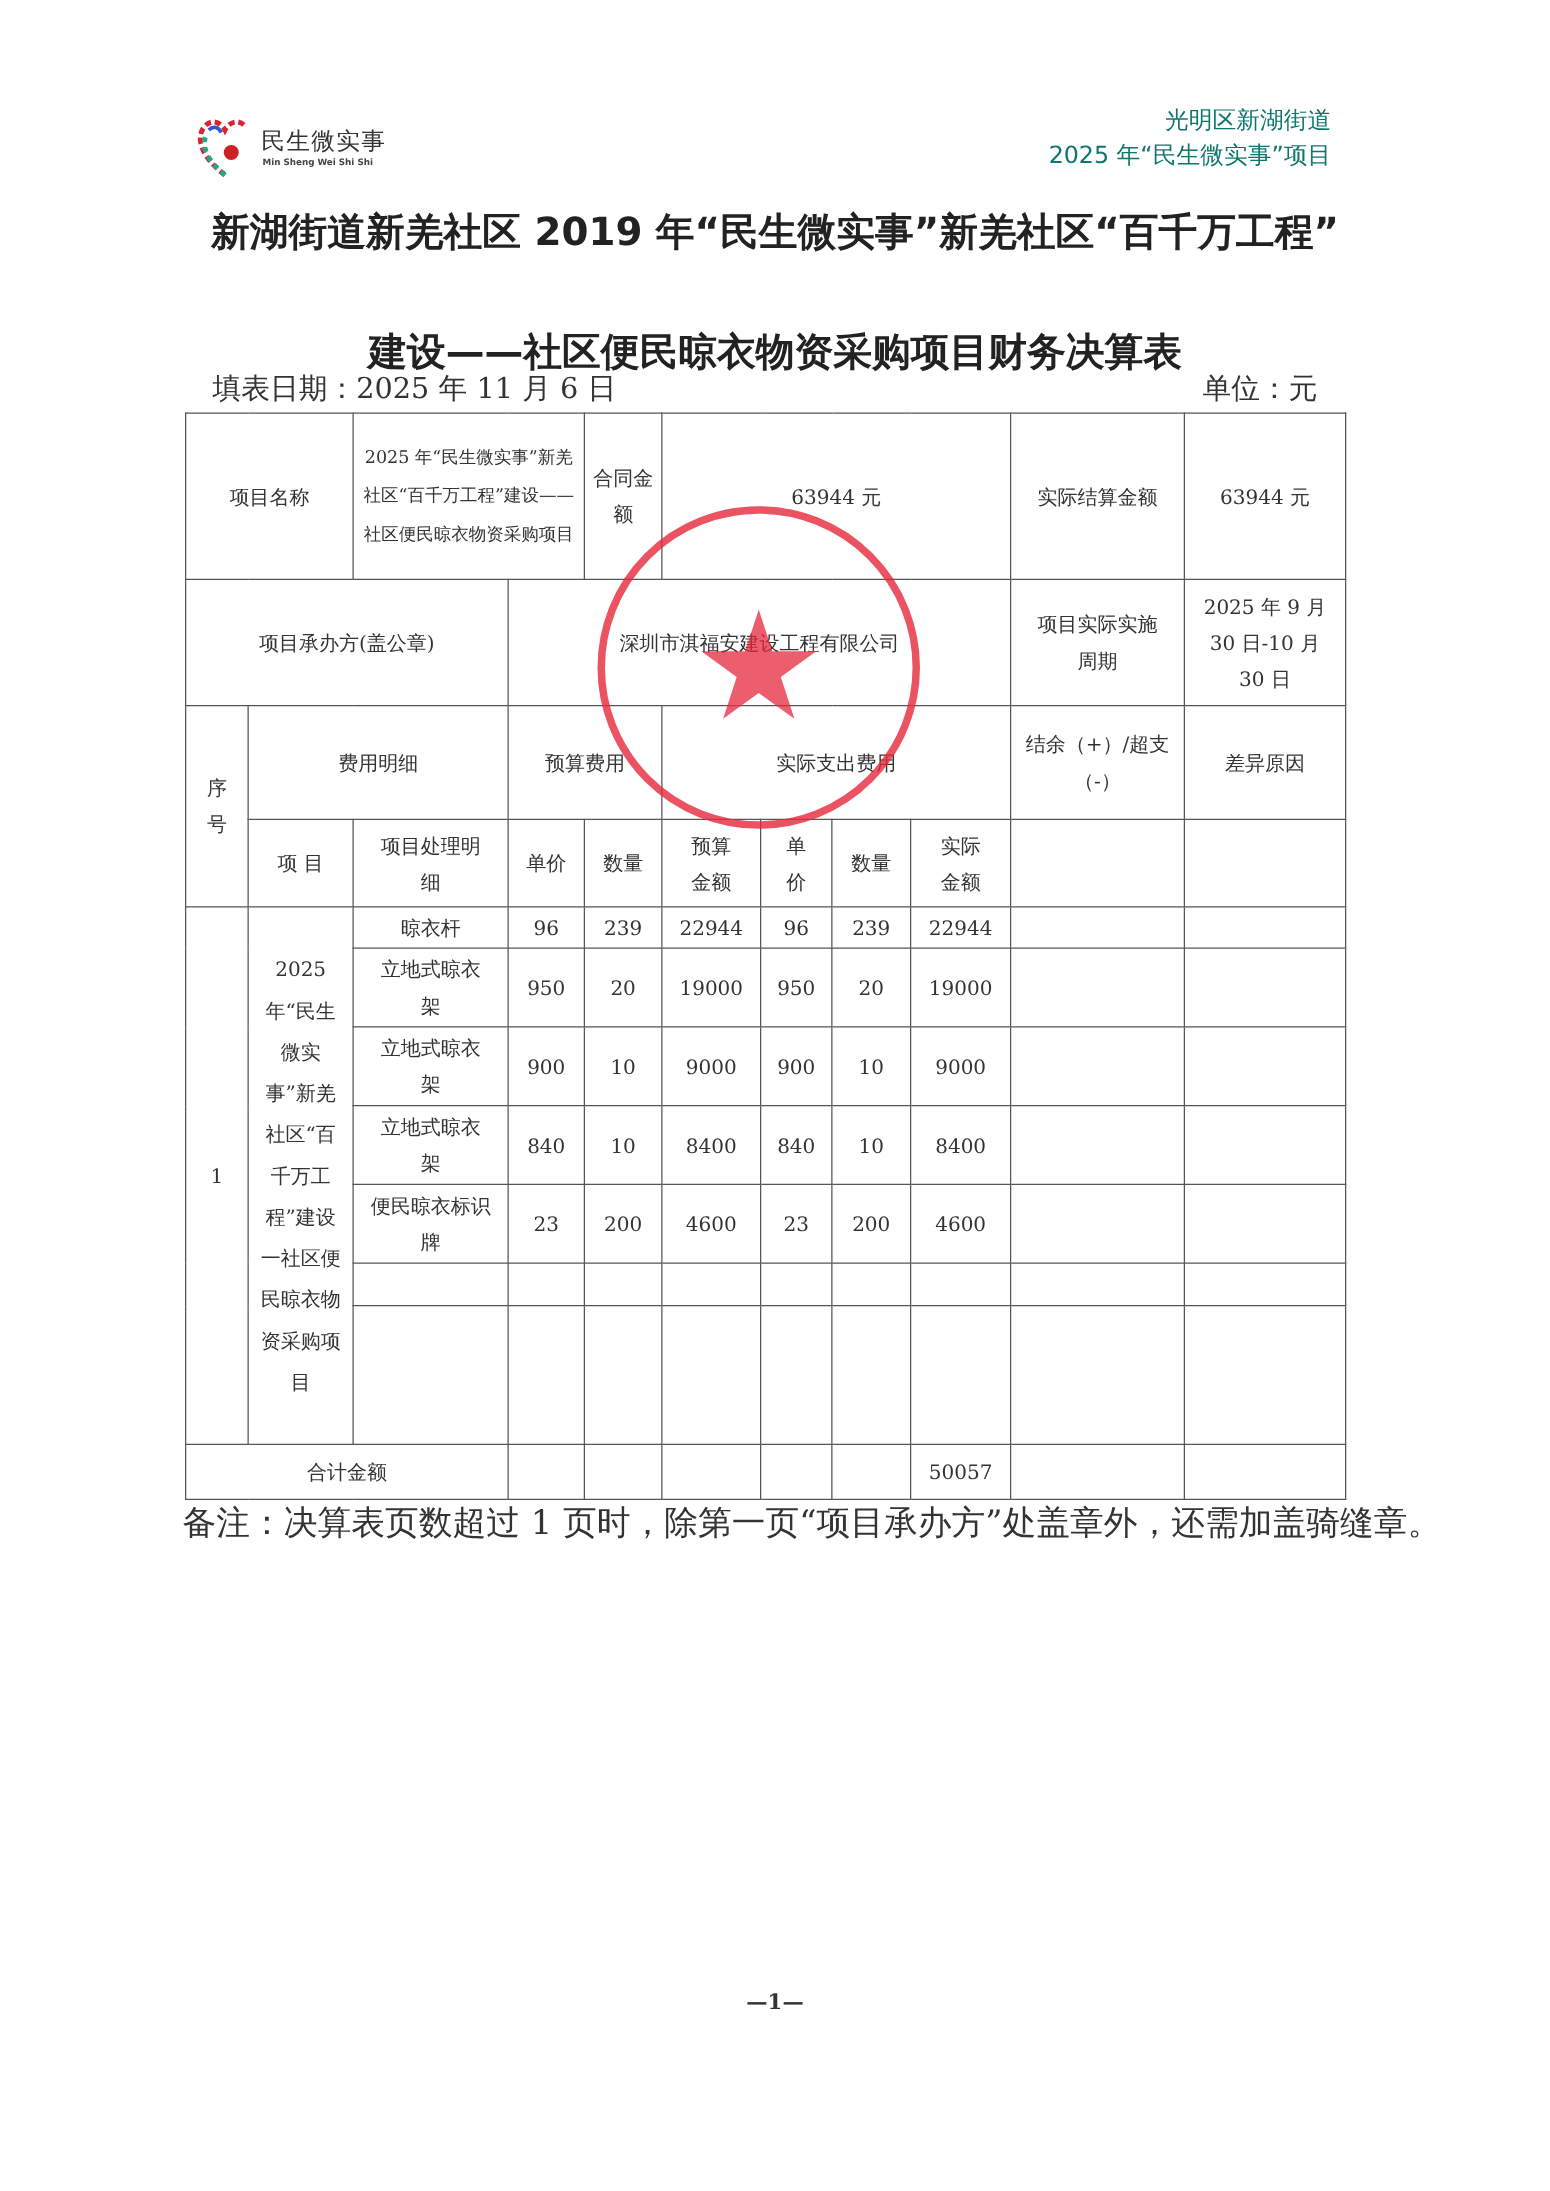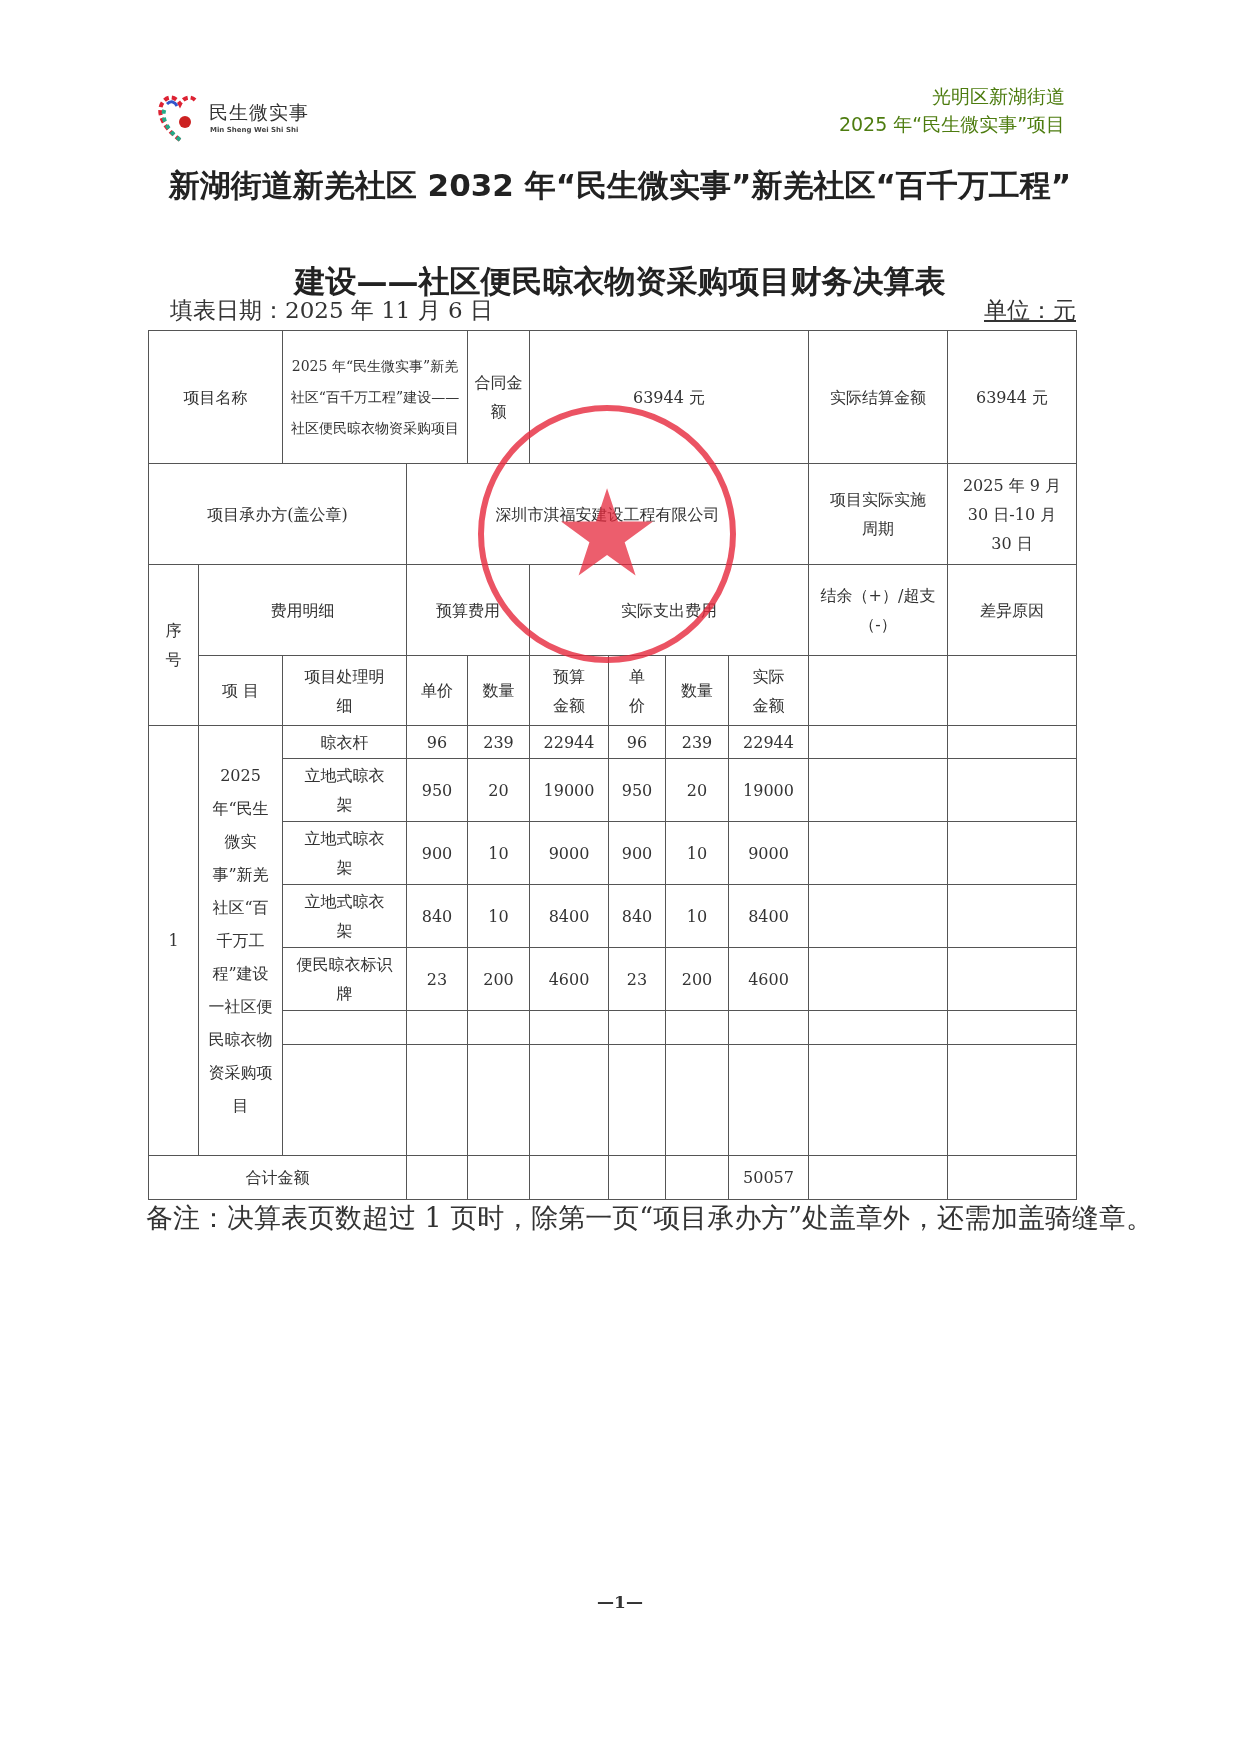--- a/index.html
+++ b/index.html
@@ -3,26 +3,26 @@
 <meta charset="utf-8">
 <style>
   html, body { margin: 0; padding: 0; background: #ffffff; }
   body { width: 1240px; height: 1753px; position: relative; overflow: hidden;
          font-family: "DejaVu Serif", "Liberation Serif", serif; color: #333; }
   .abs { position: absolute; }
   .logo { left: 155px; top: 88px; width: 170px; height: 60px; }
   .logo-heart { position: absolute; left: 0; top: 2px; width: 50px; height: 56px; }
   .logo-cn { position: absolute; left: 54px; top: 12px; font-size: 19px; color: #333; letter-spacing: 1px; font-family: "DejaVu Serif", serif; }
   .logo-en { position: absolute; left: 55px; top: 38px; font-size: 7px; color: #444; font-weight: bold; font-family: "DejaVu Sans", sans-serif; }
-  .header-right { right: 175px; top: 82px; text-align: right; font-size: 19px; line-height: 28px; color: #4d7c0f; font-family: "DejaVu Sans", sans-serif; }
+  .header-right { right: 175px; top: 82px; text-align: right; font-size: 19px; line-height: 28px; color: #0f766e; font-family: "DejaVu Sans", sans-serif; }
   .title { left: 0; width: 1240px; text-align: center; font-family: "DejaVu Sans", sans-serif; font-weight: bold; font-size: 31px; color: #222; }
   .title1 { top: 165px; }
   .title2 { top: 225px; margin-top: 36px; }
   .fill-date { left: 170px; top: 295px; font-size: 23px; }
-  .unit { left: 984px; top: 295px; font-size: 23px; text-decoration: underline; }
+  .unit { left: 962px; top: 295px; font-size: 23px; }
   table.grid { position: absolute; left: 148px; top: 330px; border-collapse: collapse; table-layout: fixed; font-size: 16px; color: #333; }
   table.grid td { border: 1.5px solid #555; text-align: center; vertical-align: middle; padding: 0 4px; line-height: 29px; word-break: break-all; }
   .note { left: 146px; top: 1200px; font-size: 27px; color: #333; }
   .page-no { left: 0; width: 1240px; text-align: center; top: 1592px; font-size: 17px; font-weight: bold; }
   .stamp { left: 478px; top: 405px; width: 258px; height: 258px; border-radius: 50%;
            border: 6px solid rgba(230,40,60,0.8); box-sizing: border-box; pointer-events: none; }
   .stamp-star { position: absolute; left: 50%; top: 50%; transform: translate(-50%,-50%); font-size: 120px; color: rgba(230,40,60,0.75); line-height: 1; }
 </style>
 </head>
 <body>
@@ -36,21 +36,21 @@
   </svg>
   <div class="logo-cn">民生微实事</div>
   <div class="logo-en">Min Sheng Wei Shi Shi</div>
 </div>
 
 <div class="abs header-right">
   <div>光明区新湖街道</div>
   <div>2025 年“民生微实事”项目</div>
 </div>
 
-<div class="abs title title1">新湖街道新羌社区 2032 年“民生微实事”新羌社区“百千万工程”</div>
+<div class="abs title title1">新湖街道新羌社区 2019 年“民生微实事”新羌社区“百千万工程”</div>
 <div class="abs title title2">建设——社区便民晾衣物资采购项目财务决算表</div>
 
 <div class="abs fill-date">填表日期：2025 年 11 月 6 日</div>
 <div class="abs unit">单位：元</div>
 
 <table class="grid">
   <colgroup>
     <col style="width:50px">
       <col style="width:84px">
       <col style="width:124px">

